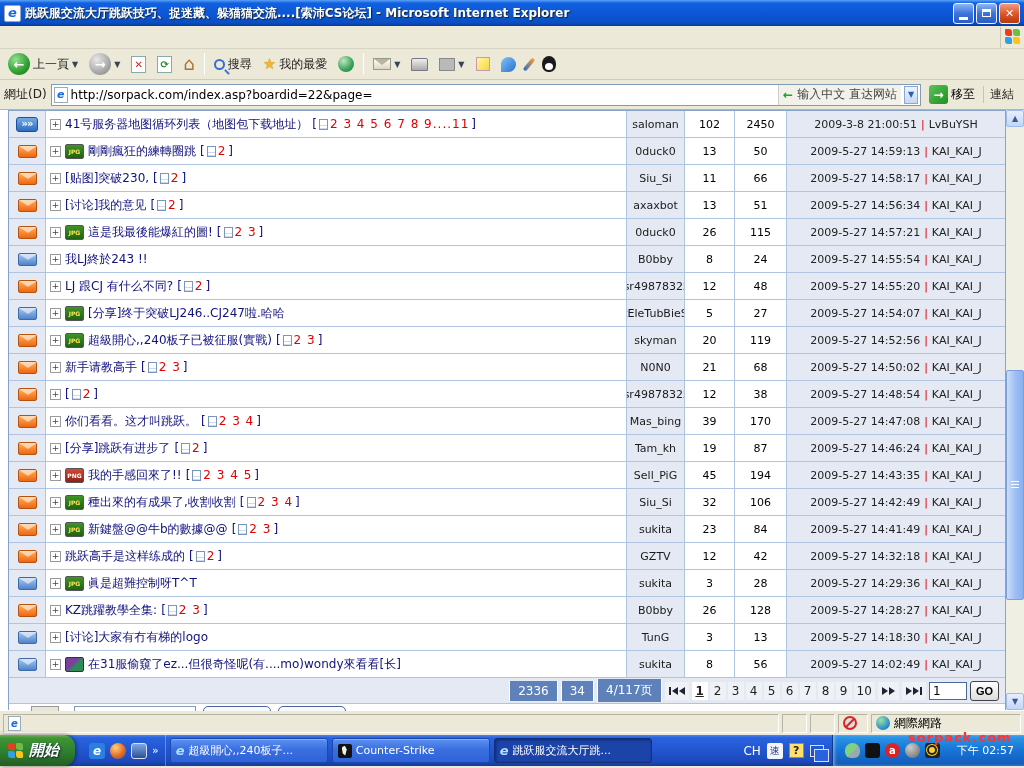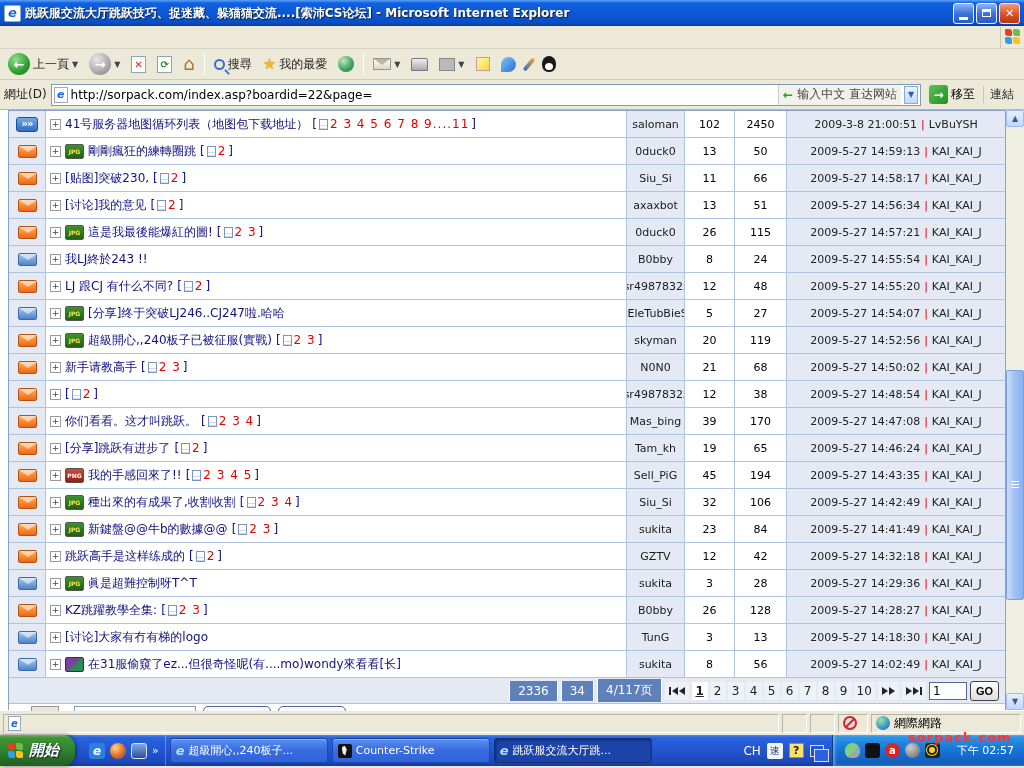--- a/index.html
+++ b/index.html
@@ -618,21 +618,21 @@
       <a class="title-link" href="#">[分享]跳跃有进步了</a>
       <span class="pages">
                 <span>[</span>
                 <span class="pgico"></span>
                 <span class="pg-nums">2</span>
                 <span>]</span>
               </span>
     </div>
     <div class="cell c-author">Tam_kh</div>
     <div class="cell c-replies">19</div>
-    <div class="cell c-views">65</div>
+    <div class="cell c-views">87</div>
     <div class="cell c-last">
       <span class="last-time">2009-5-27 14:46:24</span>
       <span class="red-pipe">|</span>
       <a class="last-by" href="#">KAI_KAI_J</a>
     </div>
   </div>
           <div class="trow">
     <div class="cell c-icon">
       <span class="status-icon env hot"></span>
     </div>

